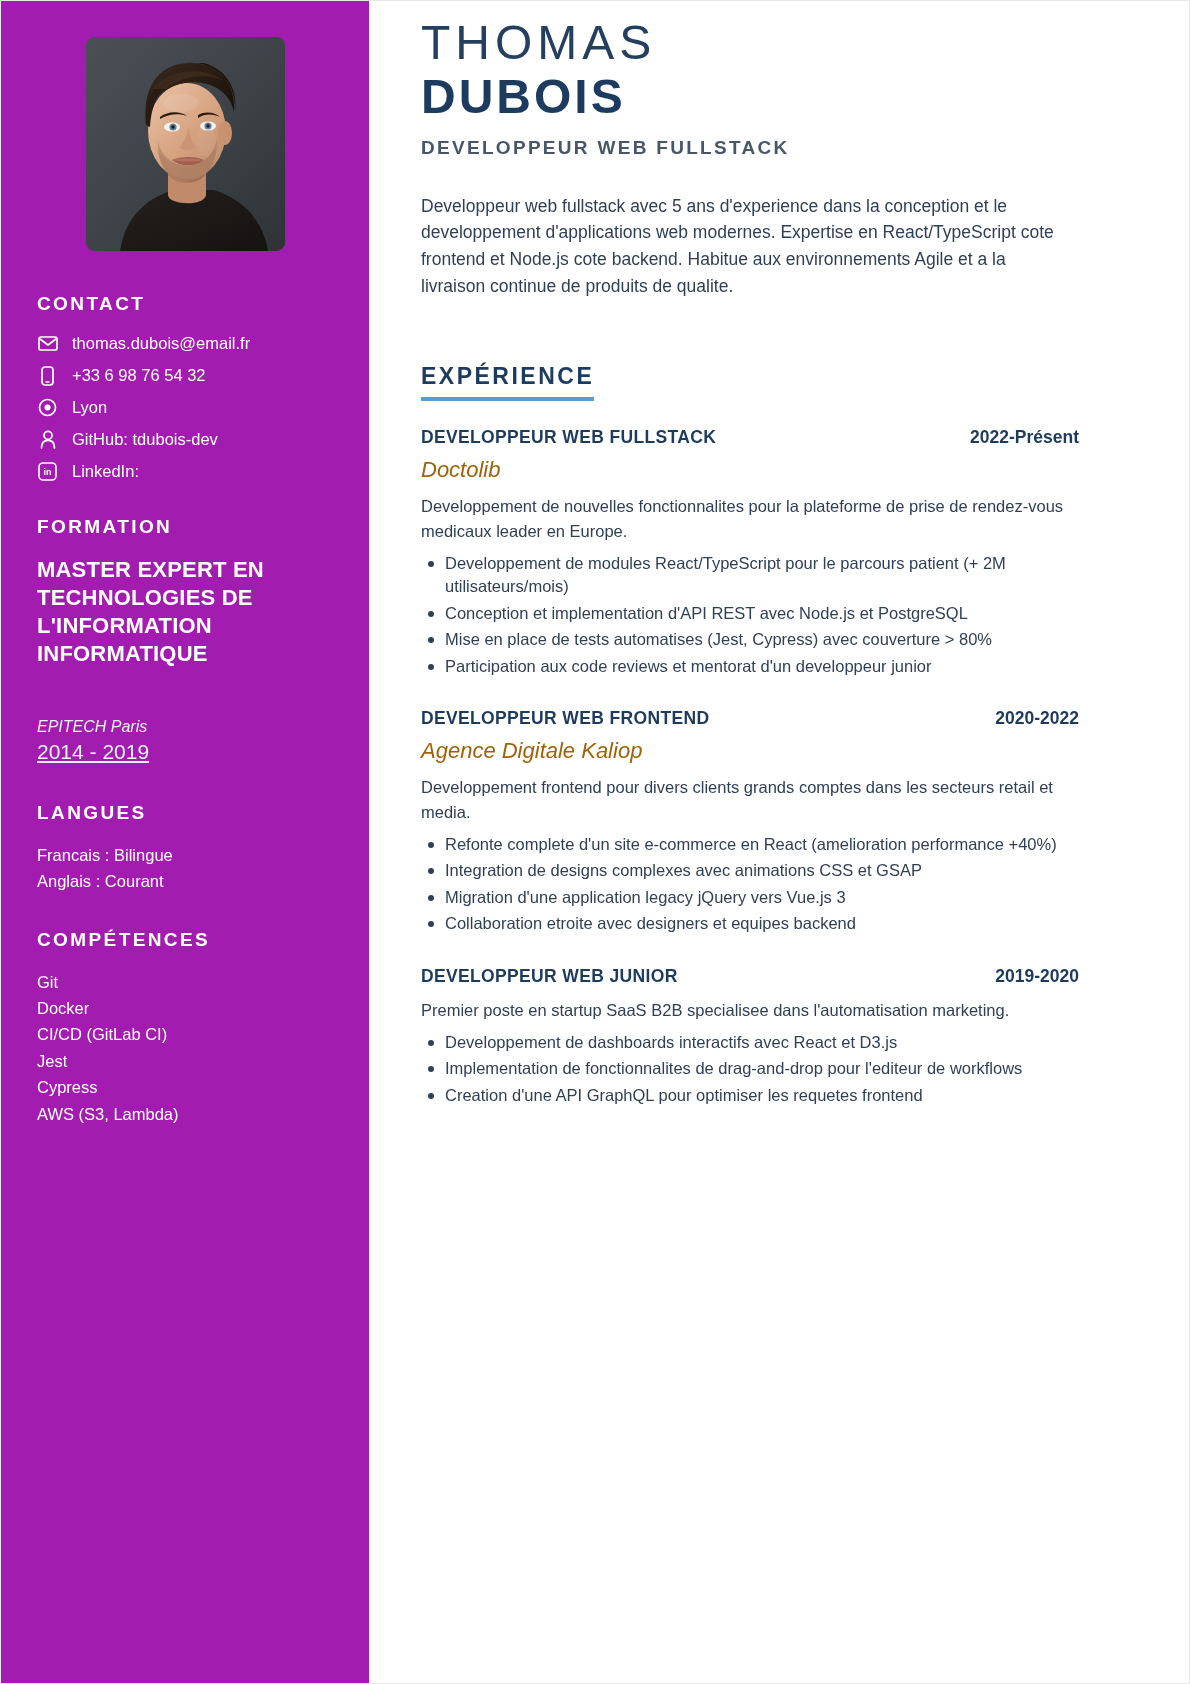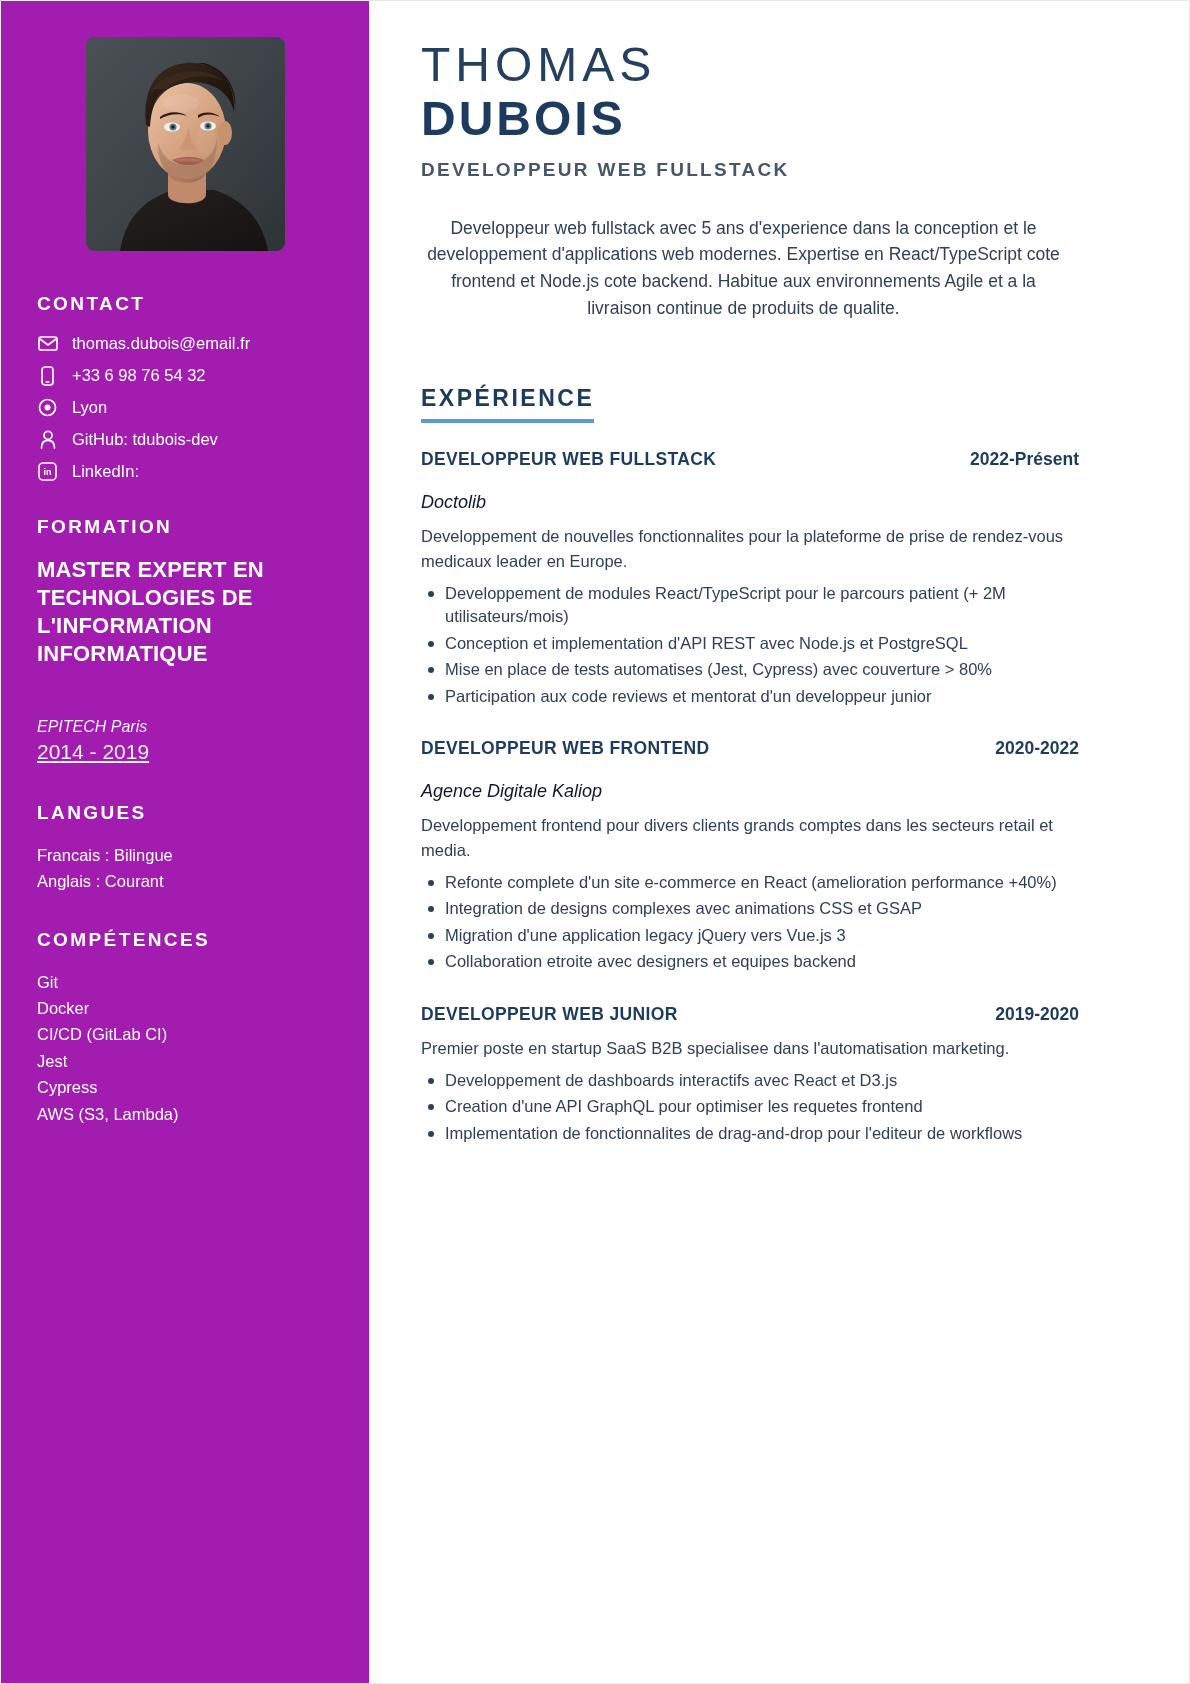--- a/index.html
+++ b/index.html
@@ -128,21 +128,21 @@
   .cert-issuer {
     font-size: 15.5px;
     color: #e8f0f7;
     margin-top: 1px;
   }
 
   
   .main {
     flex: 1;
     box-sizing: border-box;
-    padding: 38px 110px 40px 52px;
+    padding: 16px 110px 40px 52px;
     color: #2b3b53;
   }
   .name-first {
     font-size: 48px;
     font-weight: 300;
     letter-spacing: 5px;
     color: #25405f;
     line-height: 1.08;
   }
   .name-last {
@@ -159,21 +159,20 @@
     letter-spacing: 2.3px;
     color: #47566b;
     margin-top: 14px;
   }
   .summary {
     font-size: 17.5px;
     line-height: 1.53;
     color: #2f3f56;
     margin-top: 34px;
     max-width: 645px;
-    text-align: center;
   }
 
   .section-title {
     font-size: 23px;
     font-weight: bold;
     letter-spacing: 2.5px;
     color: #1d3a5f;
     margin-top: 46px;
     margin-bottom: 26px;
     display: inline-block;
@@ -196,24 +195,24 @@
     color: #1d3a5f;
     text-transform: uppercase;
   }
   .exp-dates {
     font-size: 17.5px;
     font-weight: bold;
     color: #1d3a5f;
     white-space: nowrap;
   }
   .exp-company {
-    font-size: 18px;
+    font-size: 22px;
     font-style: italic;
-    color: #0f172a;
-    margin-top: 22px;
+    color: #a16207;
+    margin-top: 9px;
   }
   .exp-desc {
     font-size: 16.5px;
     line-height: 1.48;
     color: #2f3f56;
     margin-top: 11px;
   }
   ul.bullets {
     margin: 9px 0 0 0;
     padding: 0;
@@ -446,21 +445,21 @@
       </article>
 
       <article class="exp-item">
         <div class="exp-head">
           <span class="exp-role">DEVELOPPEUR WEB JUNIOR</span>
           <span class="exp-dates">2019-2020</span>
         </div>
         <div class="exp-desc">Premier poste en startup SaaS B2B specialisee dans l'automatisation marketing.</div>
         <ul class="bullets">
           <li>Developpement de dashboards interactifs avec React et D3.js</li>
+          <li>Implementation de fonctionnalites de drag-and-drop pour l'editeur de workflows</li>
           <li>Creation d'une API GraphQL pour optimiser les requetes frontend</li>
-          <li>Implementation de fonctionnalites de drag-and-drop pour l'editeur de workflows</li>
         </ul>
       </article>
 
     </section>
   </main>
 
 </div>
 
 </body></html>

